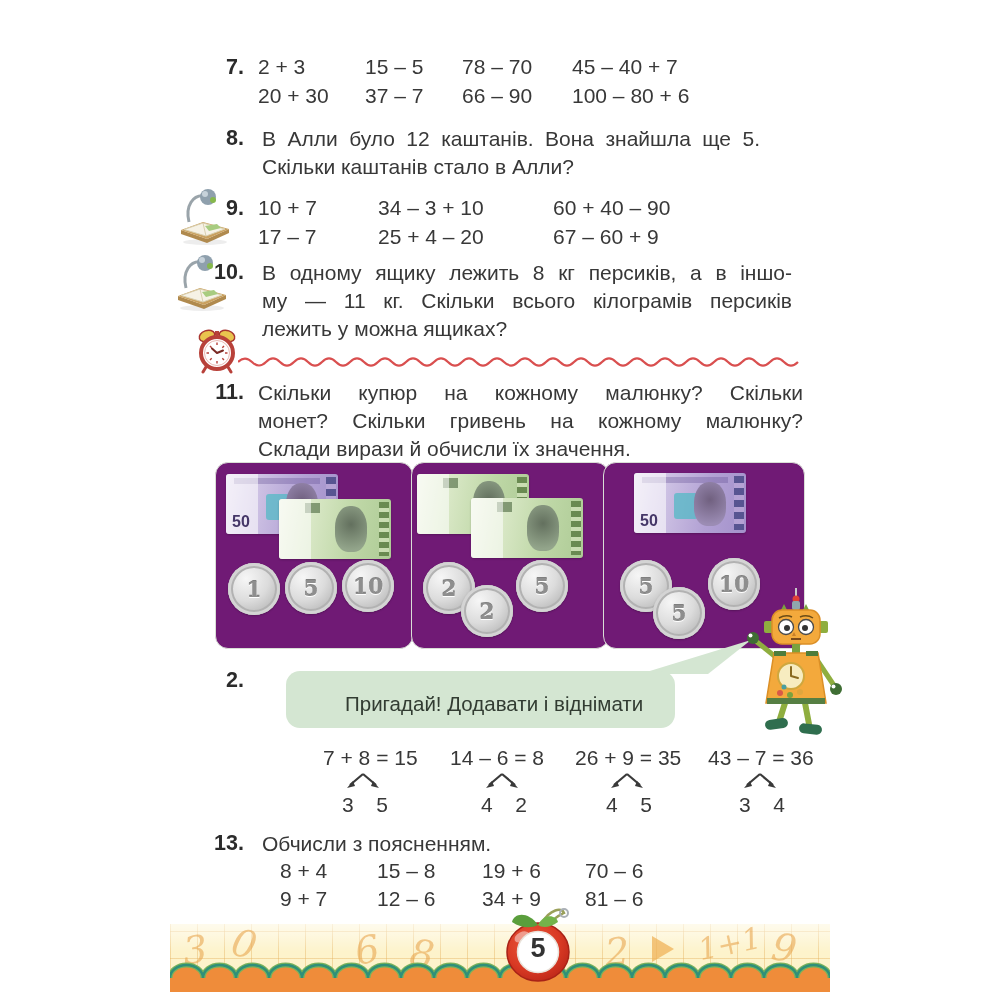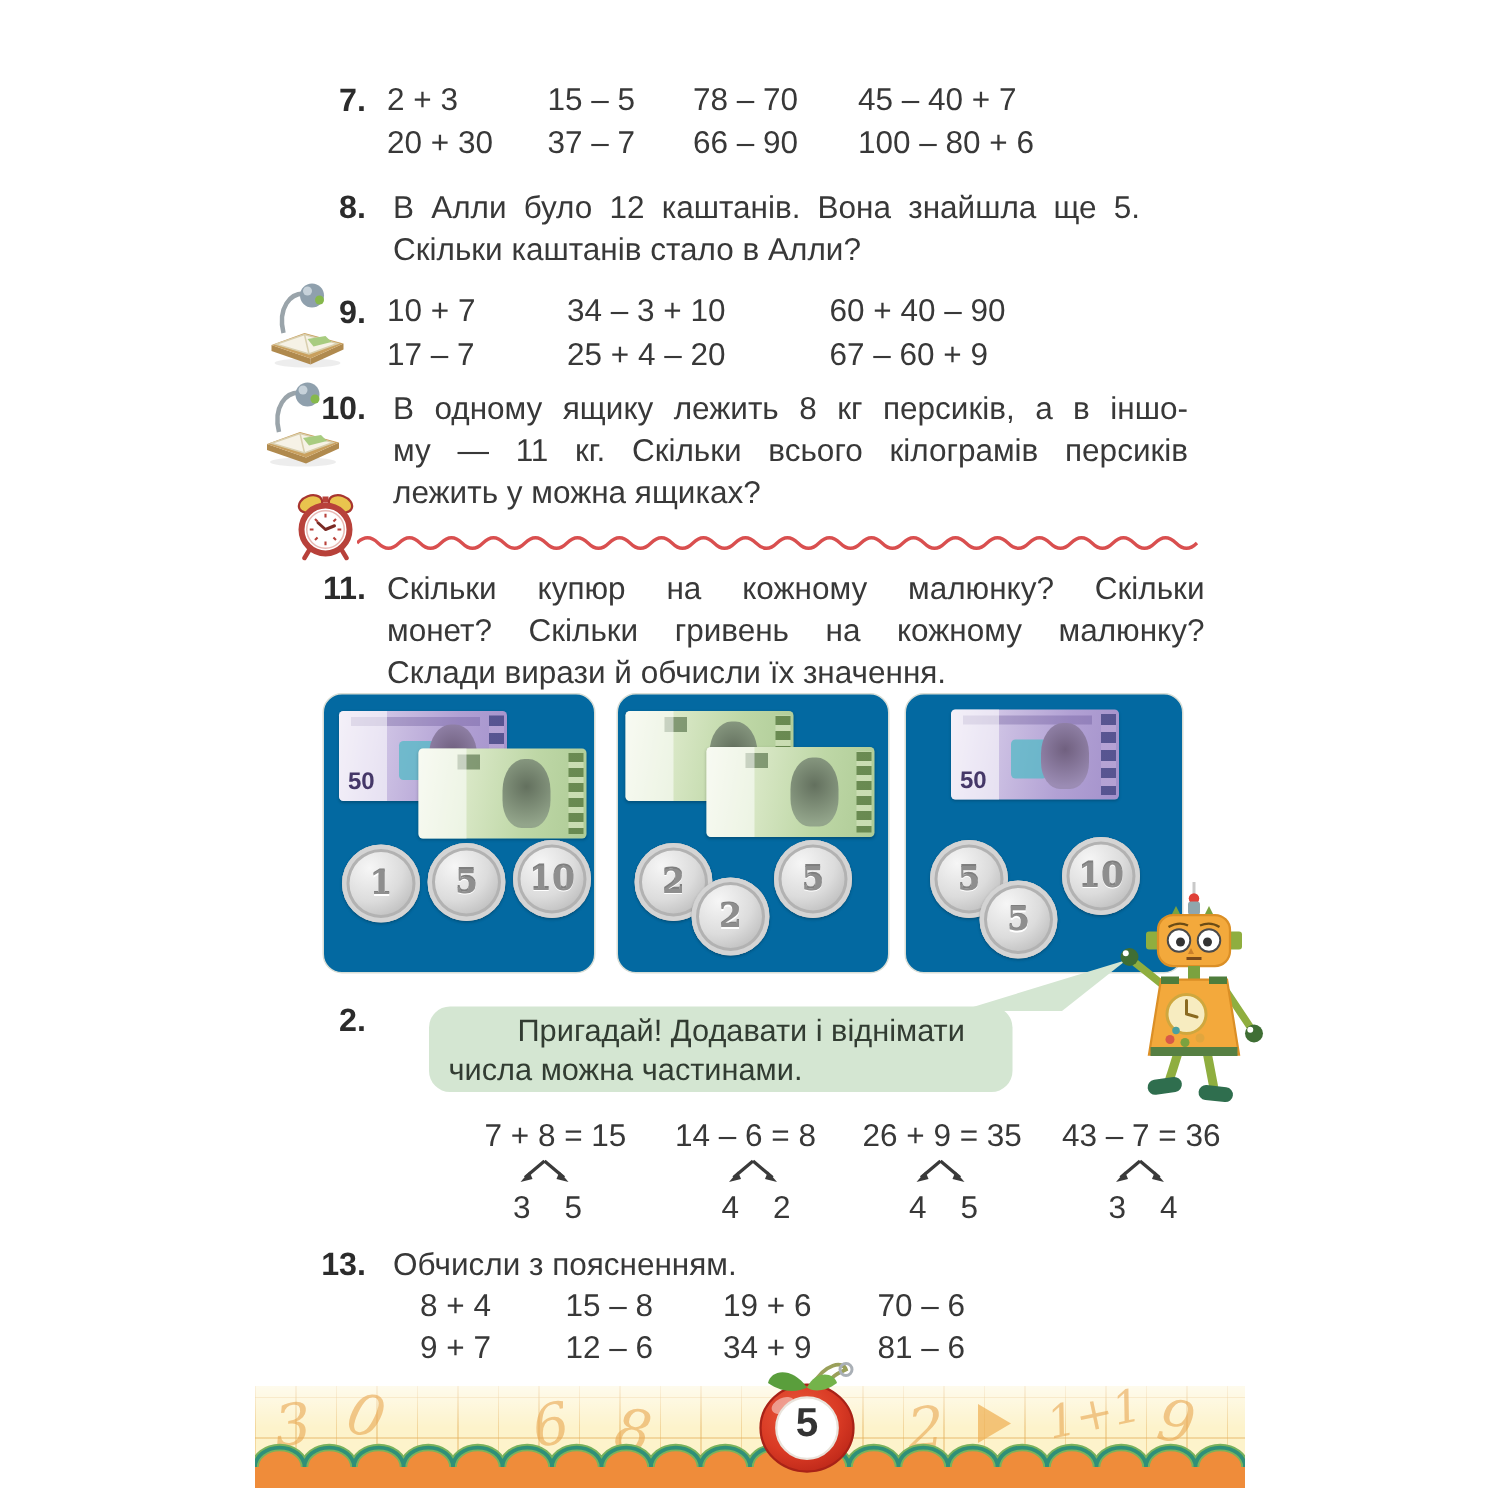--- a/index.html
+++ b/index.html
@@ -9,22 +9,22 @@
   
   .exnum{position:absolute;left:198px;width:46px;text-align:right;
          font-weight:bold;font-size:21.5px;color:#2b2b2b;}
   
   .row{position:absolute;left:0;top:0;width:876px;height:26px;}
   .cell{position:absolute;font-size:21px;white-space:nowrap;}
   
   .textline{position:absolute;font-size:21px;line-height:26px;white-space:nowrap;}
   .stretch{white-space:normal;text-align:justify;text-align-last:justify;}
   
-  .panel{position:absolute;top:462px;height:185px;background:#0369a1;
-         border:1.5px solid #d9ded6;border-radius:13px;}
+  .panel{position:absolute;top:462px;height:185px;background:#701a75;
+         border:1.5px solid #d9ded6;border-radius:13px;padding-left:16px;}
   .bill{position:absolute;width:112px;height:60px;border-radius:3px;
         box-shadow:0 1px 2px rgba(0,0,0,.22);}
   .bill .band{position:absolute;left:0;top:0;bottom:0;width:32px;
         background:rgba(255,255,255,.55);border-radius:3px 0 0 3px;}
   .bill .portrait{position:absolute;border-radius:46% 46% 40% 40%;}
   .bill.purple{background:linear-gradient(100deg,#e6dff1 0%,#ccc0e3 30%,#b2a1d4 65%,#a391cb 100%);}
   .bill.purple::before{content:"";position:absolute;left:8px;top:4px;right:18px;height:6px;
         background:rgba(90,70,140,.3);}
   .bill.purple::after{content:"";position:absolute;right:2px;top:3px;bottom:3px;width:10px;
         background:repeating-linear-gradient(180deg,#3d3f7d 0 7px,#b9a6d6 7px 12px);opacity:.75;}
@@ -44,21 +44,21 @@
   .coin{position:absolute;width:52px;height:52px;border-radius:50%;
         background:radial-gradient(circle at 35% 30%,#f6f6f6,#dcdcdc 45%,#bcbcbc 75%,#a5a5a5);
         box-shadow:inset 0 0 0 3px #d4d4d4,inset 0 0 0 5px #b2b2b2,0 1px 2px rgba(0,0,0,.25);}
   .coin span{position:absolute;inset:0;display:flex;align-items:center;justify-content:center;
         font-family:"DejaVu Serif",serif;font-weight:bold;font-size:22px;color:#8e8e8e;
         text-shadow:0 1px 0 #ffffff,0 -1px 0 #7f7f7f;}
   
   .bubble{position:absolute;left:286px;top:671px;width:389px;height:57px;
         background:#d4e6d2;border-radius:14px;z-index:2;}
   .bubble p{margin:0;padding:4px 12px 0 13px;font-size:20.5px;line-height:26px;color:#323c32;}
-  .bubble .l1{display:block;text-indent:46px;}
+  .bubble .l1{display:block;text-indent:46px;margin-top:16px;}
   .bubble .l2{display:block;}
   
   .eq{position:absolute;top:746px;margin-left:48px;}
   .eq .expr{font-size:21px;white-space:nowrap;}
   .eq .sub{margin-left:28px;width:52px;margin-top:3px;}
   .eq.first .sub{margin-left:16px;}
   .eq .parts{display:flex;justify-content:space-between;width:46px;padding:0 3px;
         font-size:21px;margin-top:-2px;}
   
   .strip{position:absolute;left:170px;top:924px;width:660px;height:62px;
@@ -256,21 +256,20 @@
   <circle cx="51" cy="99" r="2.5" fill="#4aa0a0"></circle>
 </svg>
 
 <div class="exnum" style="top:668px">2.</div>
 <svg class="abs" style="left:620px;top:614px;z-index:1" width="150" height="64" viewBox="0 0 150 64">
   <polygon points="20,60 131,26 88,60" fill="#d4e6d2"></polygon>
 </svg>
 <div class="bubble">
   <p>
     <span class="l1">Пригадай! Додавати і віднімати</span>
-    <span class="l2">числа можна частинами.</span>
   </p>
 </div>
 
 <div class="eq first" style="left:275px">
   <div class="expr">7 + 8 = 15</div>
   <div class="sub">
     <svg width="48" height="18" viewBox="0 0 48 18">
       <path d="M24 1 L11 12 M24 1 L37 12" stroke="#3a3a3a" stroke-width="2.2" fill="none"></path>
       <polygon points="14,8 8,15 16,13" fill="#3a3a3a"></polygon>
         <polygon points="34,8 40,15 32,13" fill="#3a3a3a"></polygon>

